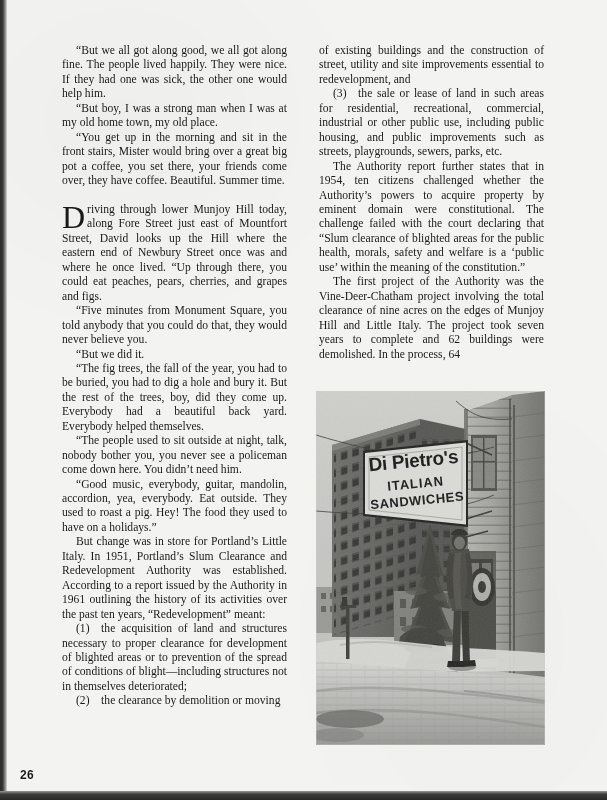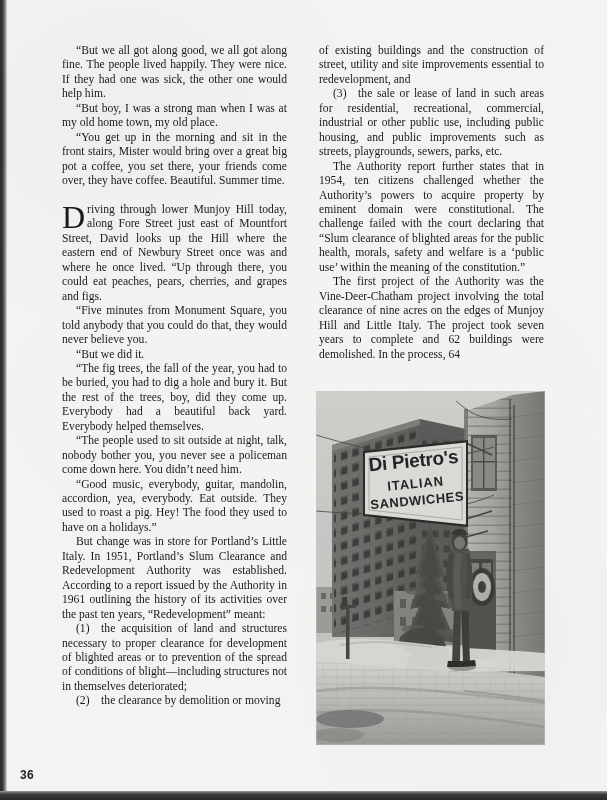--- a/index.html
+++ b/index.html
@@ -434,15 +434,15 @@
           <path d="M135,144 C136,136 151,136 152,144 Z" fill="#2c2c29"></path>
         </g>
 
         <rect x="0" y="0" width="229" height="354" fill="#6e6e6a" opacity="0.06"></rect>
         <rect x="0" y="0" width="229" height="354" filter="url(#grain)" opacity="0.55"></rect>
         <rect x="0" y="0" width="229" height="354" fill="none" stroke="#cfcfcb" stroke-width="2" opacity="0.35"></rect>
       </g>
     </svg>
   </div>
 
-  <div class="page-number">36</div>
+  <div class="page-number">26</div>
 
 </div>
 
 </body></html>

